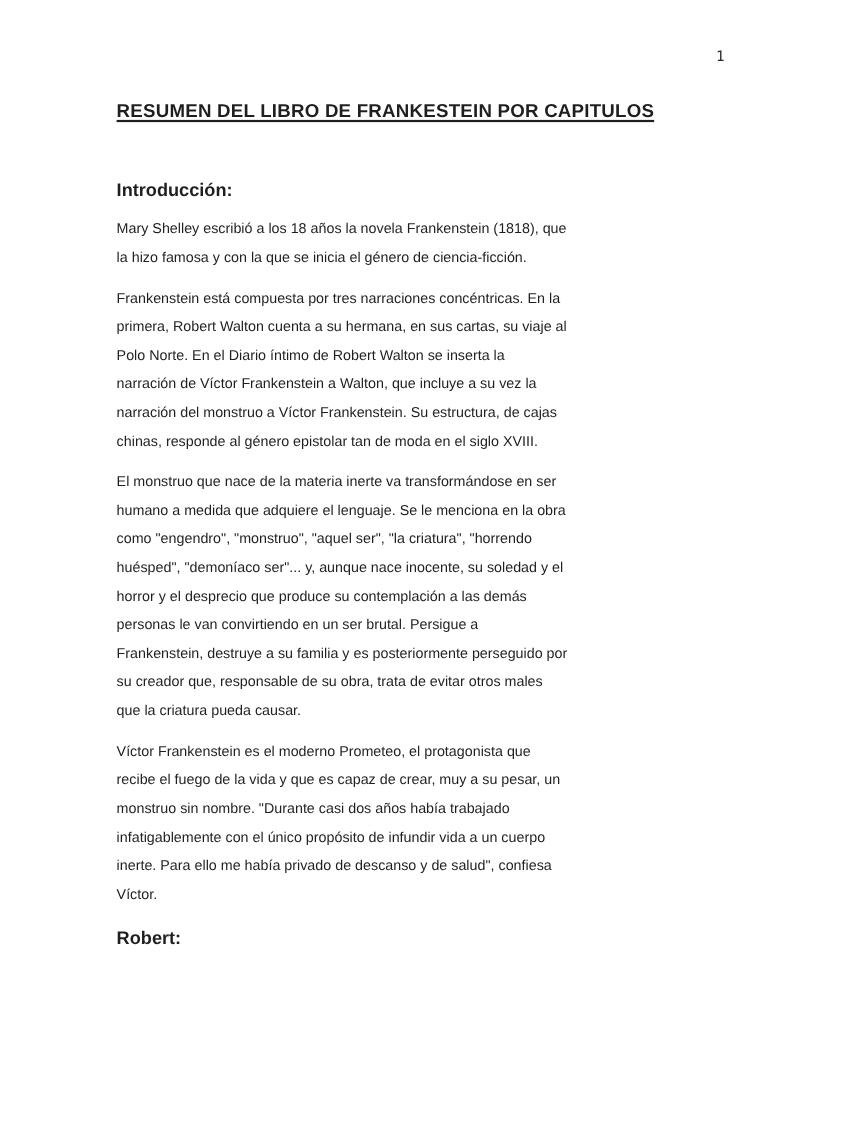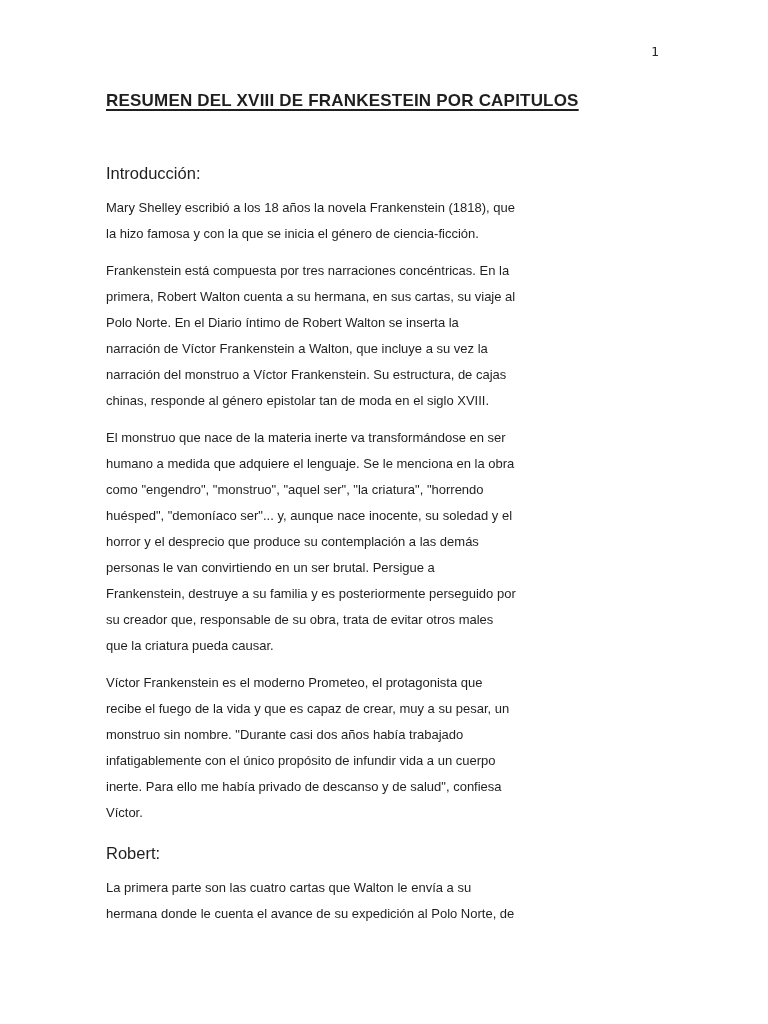--- a/index.html
+++ b/index.html
@@ -37,21 +37,21 @@
     font-weight: bold;
     line-height: 22px;
     letter-spacing: 0.2px;
     text-decoration: underline;
     text-underline-offset: 3px;
     text-decoration-thickness: 1.5px;
   }
   .section-heading {
     margin: 0 0 9px 0;
     font-size: 16.5px;
-    font-weight: normal;
+    font-weight: bold;
     line-height: 26px;
   }
   .section + .section .section-heading {
     margin-top: 14px;
   }
   .para {
     margin: 0 0 11px 0;
     font-size: 13px;
     line-height: 26px;
     white-space: pre-line;
@@ -59,21 +59,21 @@
 </style>
 </head>
 <body>
 
 <div class="page">
 
   <div class="page-number">1</div>
 
   <div class="content">
 
-    <h1 class="doc-title">RESUMEN DEL XVIII DE FRANKESTEIN POR CAPITULOS</h1>
+    <h1 class="doc-title">RESUMEN DEL LIBRO DE FRANKESTEIN POR CAPITULOS</h1>
 
     <div class="section">
       <h2 class="section-heading">Introducción:</h2>
 
       <p class="para">Mary Shelley escribió a los 18 años la novela Frankenstein (1818), que
 la hizo famosa y con la que se inicia el género de ciencia-ficción.</p>
 
       <p class="para">Frankenstein está compuesta por tres narraciones concéntricas. En la
 primera, Robert Walton cuenta a su hermana, en sus cartas, su viaje al
 Polo Norte. En el Diario íntimo de Robert Walton se inserta la
@@ -95,18 +95,16 @@
 recibe el fuego de la vida y que es capaz de crear, muy a su pesar, un
 monstruo sin nombre. "Durante casi dos años había trabajado
 infatigablemente con el único propósito de infundir vida a un cuerpo
 inerte. Para ello me había privado de descanso y de salud", confiesa
 Víctor.</p>
     </div>
 
     <div class="section">
       <h2 class="section-heading">Robert:</h2>
 
-      <p class="para">La primera parte son las cuatro cartas que Walton le envía a su
-hermana donde le cuenta el avance de su expedición al Polo Norte, de</p>
     </div>
 
   </div>
 </div>
 
 </body></html>

